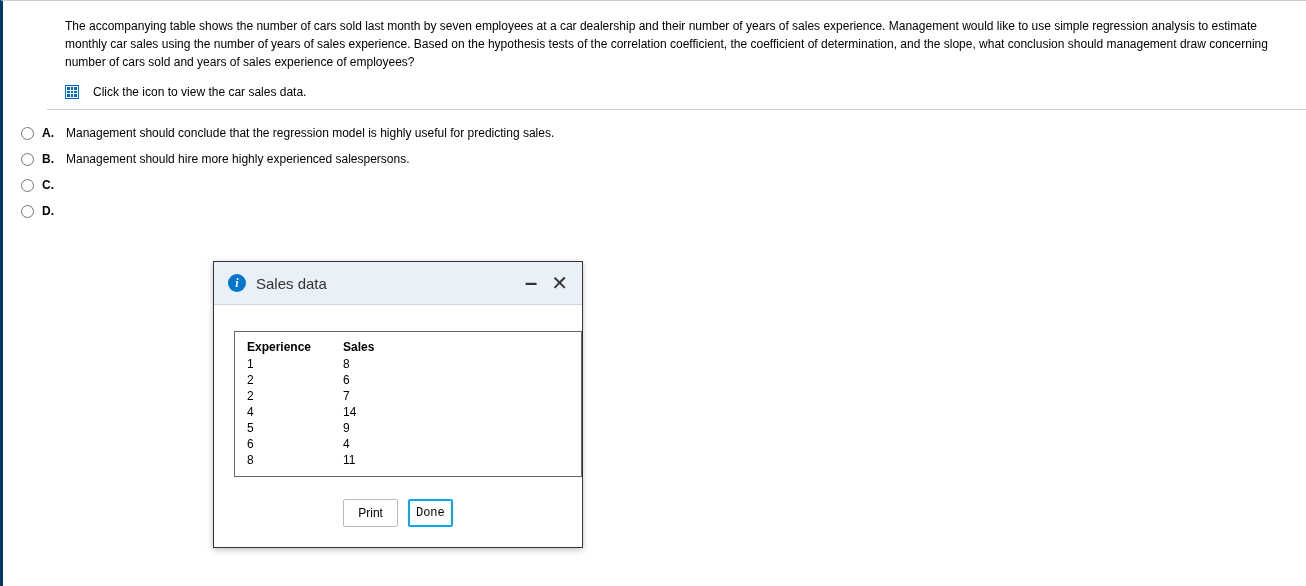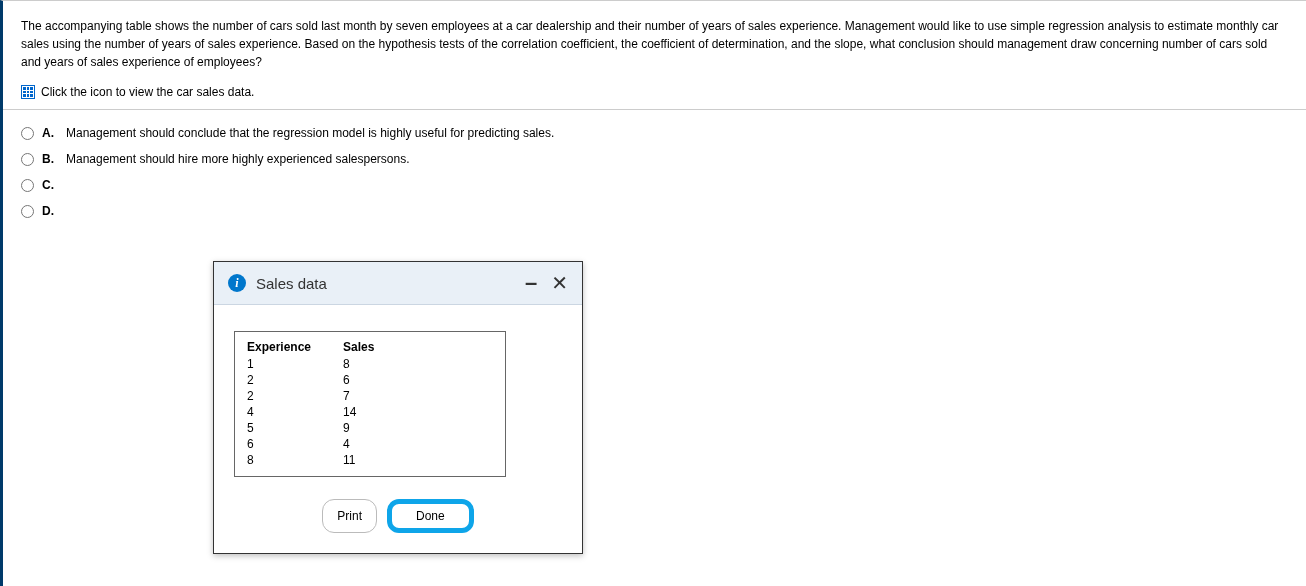--- a/index.html
+++ b/index.html
@@ -10,29 +10,30 @@
       background: #fff;
       width: 1306px;
       height: 586px;
       border-left: 3px solid #003a6a;
       border-top: 1px solid #ccc;
       position: relative;
     }
     .question-area {
       padding: 16px 18px 10px 18px;
       border-bottom: 1px solid #ccc;
+      margin-left: 44px;
     }
     .question-text {
       line-height: 1.5;
       margin-bottom: 14px;
     }
     .data-link {
       display: flex;
       align-items: center;
-      gap: 6px;
+      gap: 14px;
     }
     .data-link-icon {
       width: 14px;
       height: 14px;
       border: 1.5px solid #0066cc;
       display: grid;
       grid-template-columns: 1fr 1fr 1fr;
       grid-template-rows: 1fr 1fr 1fr;
       padding: 1px;
       gap: 1px;
@@ -108,21 +109,21 @@
       color: #333;
       cursor: pointer;
       line-height: 0.8;
     }
     .modal-body {
       padding: 26px 20px 10px 20px;
     }
     .data-box {
       border: 1px solid #666;
       padding: 8px 10px 8px 10px;
-      width: 272px;
+      width: 348px;
     }
     .data-table { border-collapse: collapse; }
     .data-table th {
       text-align: left;
       font-weight: bold;
       padding: 0 30px 2px 2px;
       font-size: 12px;
     }
     .data-table td {
       text-align: left;
@@ -133,26 +134,27 @@
       padding: 12px 0 20px 0;
       display: flex;
       justify-content: center;
       gap: 10px;
     }
     .btn {
       padding: 6px 14px;
       font-size: 12px;
       background: #fff;
       border: 1px solid #bbb;
-      border-radius: 12px;
+      border-radius: 2px;
       cursor: pointer;
     }
     .btn-primary {
-      border: 5px solid #0ea5e9;
-      padding: 5px 24px;
+      border: 2px solid #0ea5e9;
+      padding: 5px 6px;
+      font-family: Liberation Mono, monospace;
     }
   </style>
 </head>
 <body>
 
 <div class="question-area">
   <p class="question-text">The accompanying table shows the number of cars sold last month by seven employees at a car dealership and their number of years of sales experience. Management would like to use simple regression analysis to estimate monthly car sales using the number of years of sales experience. Based on the hypothesis tests of the correlation coefficient, the coefficient of determination, and the slope, what conclusion should management draw concerning number of cars sold and years of sales experience of employees?</p>
   <div class="data-link">
     <span class="data-link-icon">
         <span></span>

